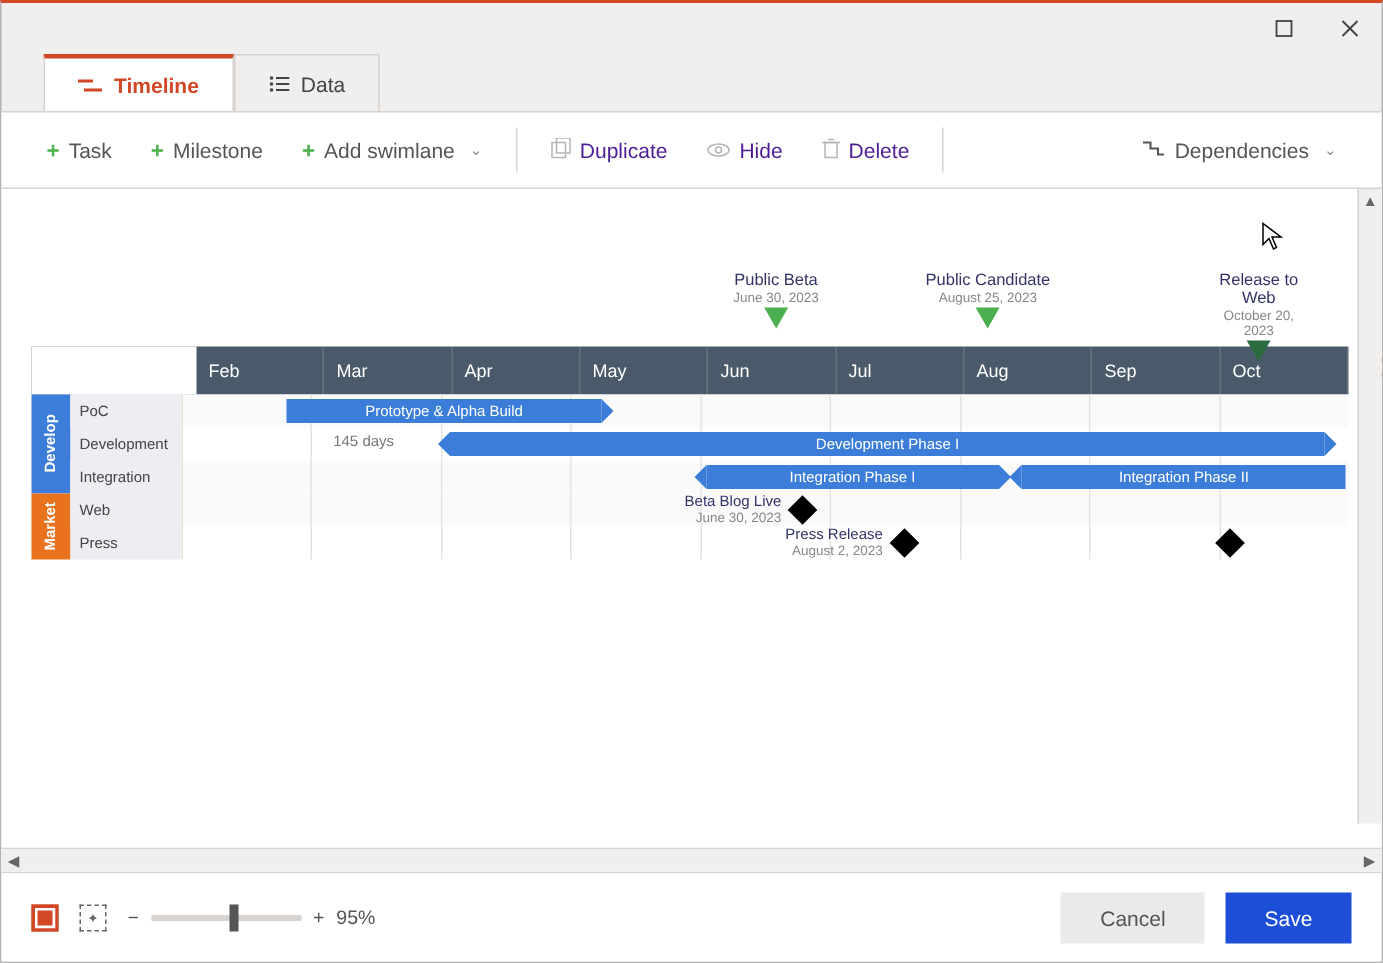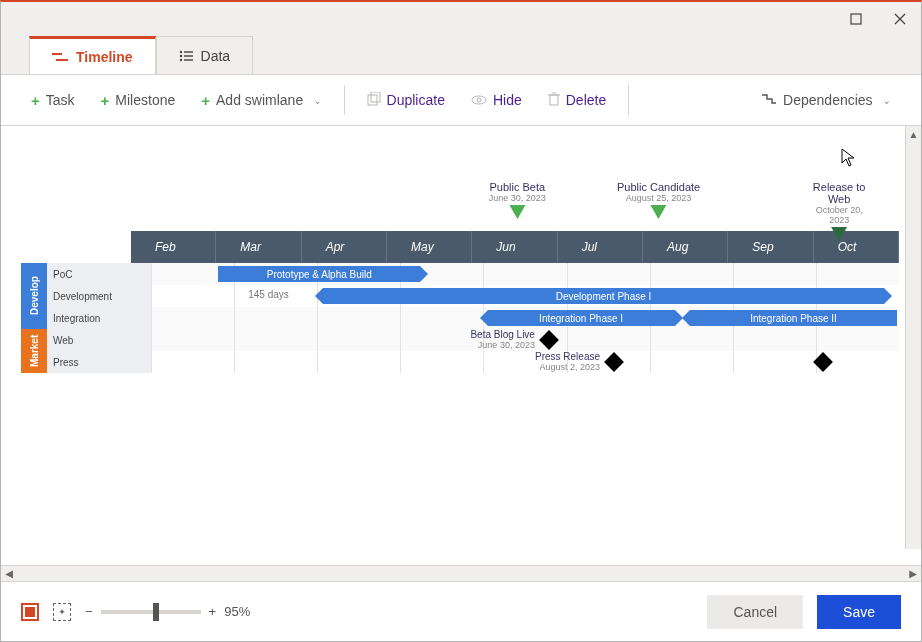--- a/index.html
+++ b/index.html
@@ -50,30 +50,30 @@
   .flag .title { color:#336; font-size:11px;}
   .flag .date { color:#888; font-size:9px;}
   .flag .tri {
     width:0;height:0;border-left:8px solid transparent;border-right:8px solid transparent;
     border-top:14px solid #4caf50; margin:2px auto 0;
   }
   .flag.dark .tri { border-top-color:#2b6b3f; }
   
   .hdr { display:flex; height:32px; background:#4a5a6a; color:#fff; font-size:12px;}
   .hdr .lcol { width:110px; background:#fff;}
-  .hdr .m { flex:1; display:flex; align-items:center; padding-left:24px; border-right:1px solid rgba(255,255,255,0.15);font-style:italic;}
+  .hdr .m { flex:1; display:flex; align-items:center; padding-left:8px; border-right:1px solid rgba(255,255,255,0.15);}
   
   .lanes { display:flex; }
   .lanebar { width:26px; color:#fff; font-size:10px; font-weight:600; display:flex; align-items:center; justify-content:center; writing-mode:vertical-rl; transform:rotate(180deg);}
   .lanebar.dev { background:#3b7dd8;}
   .lanebar.mkt { background:#e8721e;}
   .rows { flex:1;}
   .row { height:22px; display:flex; align-items:center; position:relative; font-size:11px; color:#444;}
   .row:nth-child(odd){ background:#fafafa;}
-  .row .rlabel { width:104px; padding-left:6px; background:#eceef2; height:100%; display:flex; align-items:center; font-size:10px;}
+  .row .rlabel { width:74px; padding-left:6px; background:#eceef2; height:100%; display:flex; align-items:center; font-size:10px;}
   .row .track { flex:1; position:relative; height:100%;}
   .grid { position:absolute; top:0;bottom:0;width:1px;background:#e6e3df;}
   
   .bar { position:absolute; height:16px; top:3px; background:#3b7dd8; color:#fff; font-size:10px; display:flex; align-items:center; justify-content:center; white-space:nowrap;}
   .bar.arrow::after { content:""; position:absolute; right:-8px; top:0; border-left:8px solid #3b7dd8; border-top:8px solid transparent; border-bottom:8px solid transparent;}
   .bar.arrowL::before { content:""; position:absolute; left:-8px; top:0; border-right:8px solid #3b7dd8; border-top:8px solid transparent; border-bottom:8px solid transparent;}
   .durlabel { position:absolute; font-size:10px; color:#777; top:4px;}
   
   .dia { position:absolute; width:14px; height:14px; background:#000; transform:translateX(-50%) rotate(45deg); top:4px;}
   .dlabel { position:absolute; font-size:10px; color:#336; text-align:right; transform:translateX(-100%); top:1px; padding-right:14px; line-height:10px;}

